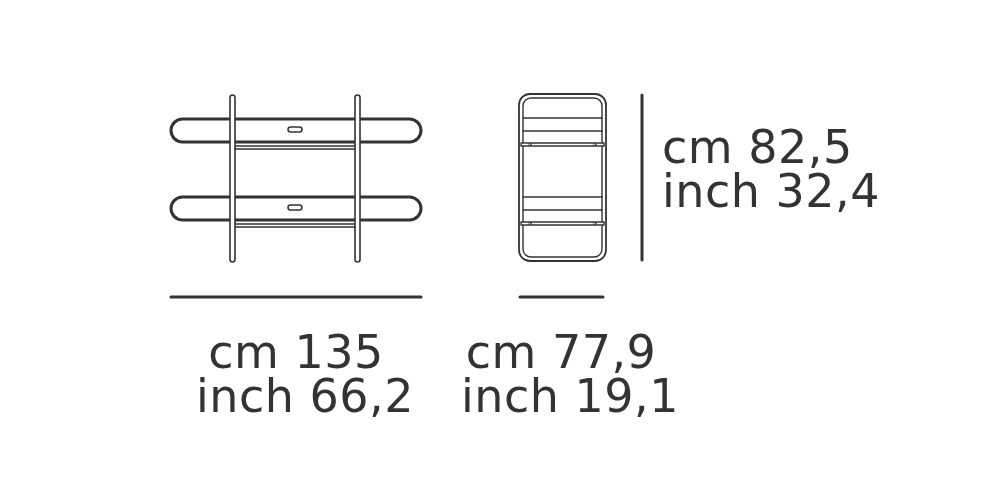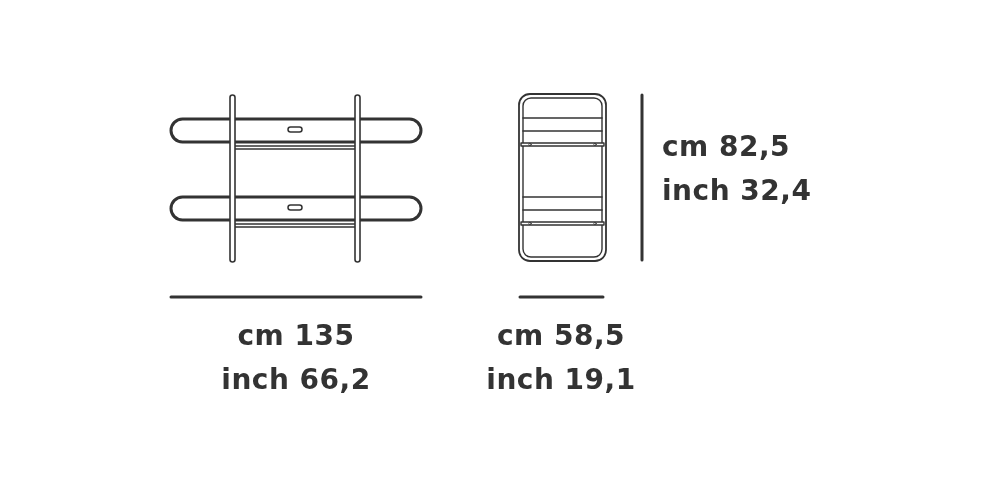--- a/index.html
+++ b/index.html
@@ -1,20 +1,20 @@
 <!DOCTYPE html>
 <html><head>
   <meta charset="utf-8">
   <style>
     html, body { margin: 0; padding: 0; background: #ffffff; }
     body { width: 1000px; height: 500px; position: relative; overflow: hidden; font-family: "DejaVu Sans", sans-serif; }
     svg.drawing { position: absolute; left: 0; top: 0; }
-    .dim-text { position: absolute; color: #333333; font-size: 28px; line-height: 44px; font-weight: 700; letter-spacing: 0.5px; }
+    .dim-text { position: absolute; color: #333333; font-size: 46px; line-height: 44px; font-weight: 400; letter-spacing: 0.5px; }
     .dim-text div { white-space: nowrap; }
-    .center { text-align: center; }
+    .center { text-align: center; margin-top: 16px; }
     .left { text-align: left; }
   </style>
 </head>
 <body>
 
 <svg class="drawing" width="1000" height="500" viewBox="0 0 1000 500">
   <g fill="none" stroke="#333333" stroke-linecap="round" stroke-linejoin="round">
 
     <g>
 
@@ -60,20 +60,20 @@
     <line x1="642" y1="95" x2="642" y2="260" stroke-width="3"></line>
   </g>
 </svg>
 
 <div class="dim-text center" style="left:196px; top:314px; width:200px;">
   <div>cm 135</div>
   <div>inch 66,2</div>
 </div>
 
 <div class="dim-text center" style="left:461px; top:314px; width:200px;">
-  <div>cm 58,5</div>
+  <div>cm 77,9</div>
   <div>inch 19,1</div>
 </div>
 
 <div class="dim-text left" style="left:662px; top:125px; width:220px;">
   <div>cm 82,5</div>
   <div>inch 32,4</div>
 </div>
 
 </body></html>

